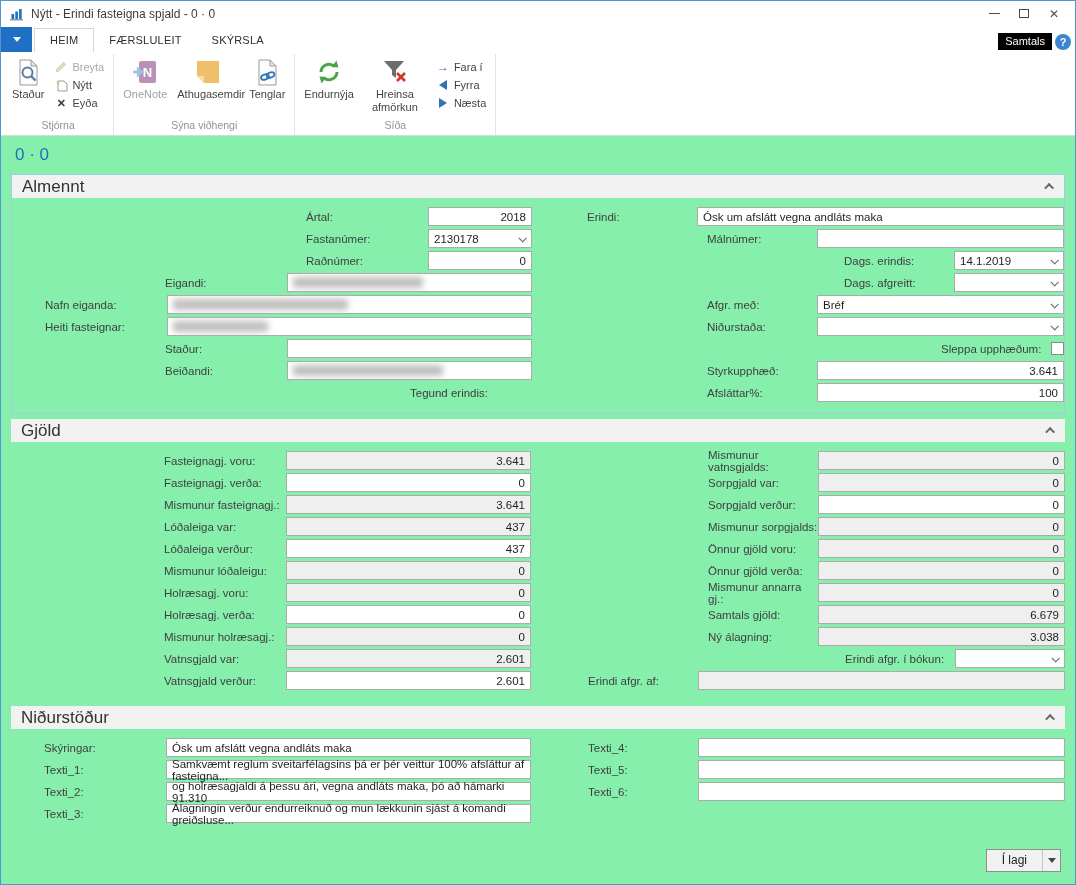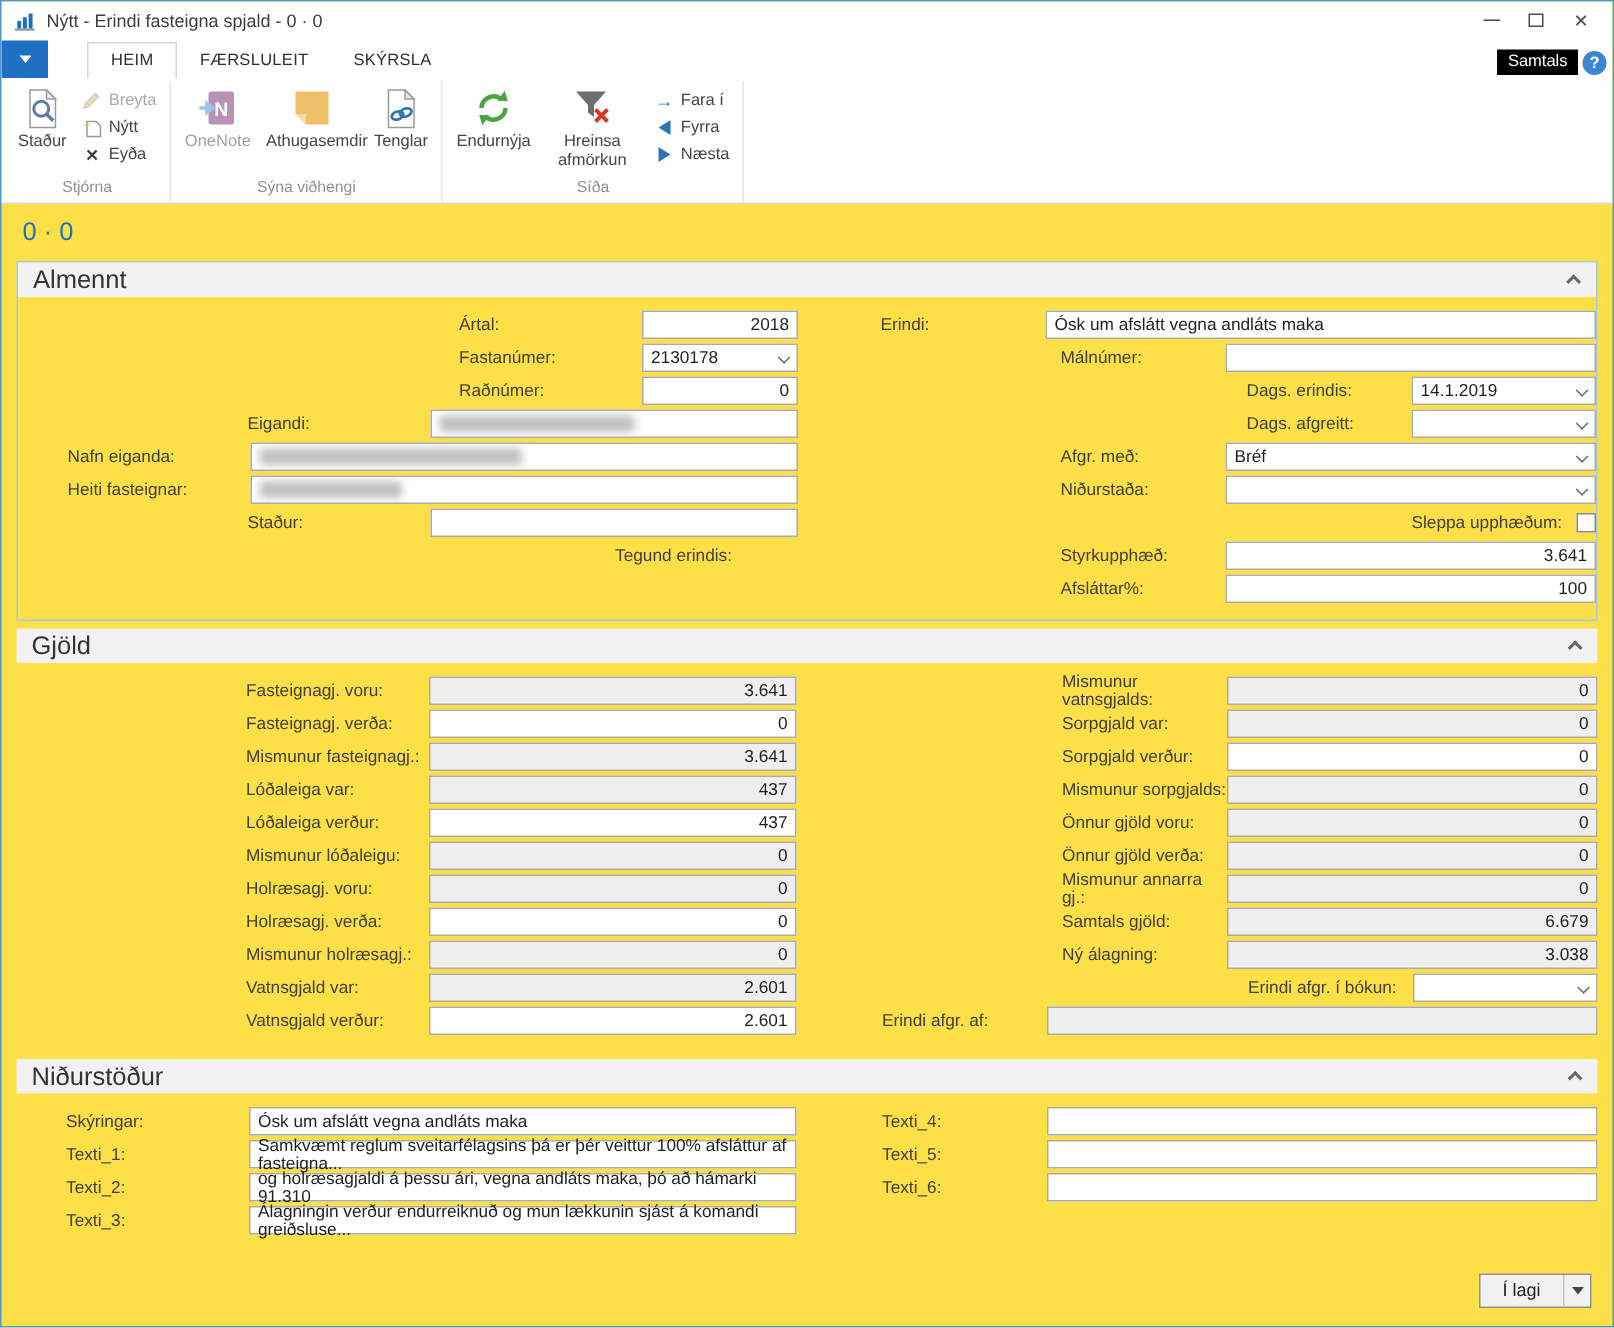--- a/index.html
+++ b/index.html
@@ -1,36 +1,36 @@
 <!DOCTYPE html>
 <html><head>
 <meta charset="utf-8">
 <style>
   * { margin:0; padding:0; box-sizing:border-box; }
   html,body { background:#e8e8e8; font-family:"Liberation Sans", sans-serif; }
   .window {
-    width:1076px; height:885px; background:#fde047; position:relative;
+    width:1076px; height:885px; background:#86efac; position:relative;
     border:1px solid #4e95d2; overflow:hidden;
   }
   
   .titlebar { height:25px; display:flex; align-items:center; padding:0 6px; background:#fff; }
   .app-icon { width:16px; height:16px; margin:0 6px 0 2px; display:flex; align-items:flex-end; }
   .title-text { font-size:12px; color:#3c3c3c; }
   .win-controls { margin-left:auto; display:flex; }
   .wc { width:30px; height:21px; display:flex; align-items:center; justify-content:center; cursor:default; }
   .wc-min { width:11px; height:1px; background:#4a4a4a; display:block; }
   .wc-max { width:10px; height:9px; border:1px solid #4a4a4a; display:block; }
   .wc-close { font-size:12px; color:#4a4a4a; line-height:1; }
   
   .tabrow { height:26px; display:flex; align-items:flex-end; background:#fff; position:relative; }
   .app-menu-button { width:31px; height:25px; background:#1f6fc4; display:flex; align-items:center; justify-content:center; }
   .caret-down { width:0; height:0; border-left:4px solid transparent; border-right:4px solid transparent; border-top:5px solid #fff; }
   .caret-down.dark { border-top-color:#444; }
   .tab { font-size:11px; color:#2e2e2e; padding:5px 15px 6px; letter-spacing:.2px; }
-  .tab.active { background:#fff; border:1px solid #d6d6d6; border-bottom:none; margin-left:26px; }
+  .tab.active { background:#fff; border:1px solid #d6d6d6; border-bottom:none; margin-left:2px; }
   .tab-right { margin-left:auto; display:flex; align-items:center; gap:3px; padding-right:4px; padding-bottom:2px; }
   .badge { background:#000; color:#fff; font-size:11px; padding:2px 7px 3px; }
   .help-circle { width:16px; height:16px; border-radius:50%; background:#3a87cf; color:#fff; font-size:11px; font-weight:bold; display:flex; align-items:center; justify-content:center; }
   
   .ribbon { height:84px; display:flex; align-items:stretch; background:#fff; border-bottom:1px solid #d9d9d9; padding:2px 2px 0; }
   .rgroup { display:flex; flex-direction:column; padding:0 4px; border-right:1px solid #e4e4e4; }
   .rbuttons { flex:1; display:flex; align-items:flex-start; }
   .rgroup-label { text-align:center; font-size:10.5px; color:#919191; padding:1px 0 4px; }
   .rbtn { cursor:default; }
   .rbtn.large { display:flex; flex-direction:column; align-items:center; padding:4px 5px 0; }
@@ -61,21 +61,21 @@
   .col.right { flex:1; padding-left:8px; }
   .row { display:flex; align-items:center; height:19px; margin-bottom:3px; }
   .flabel { font-size:11.5px; color:#404040; flex-shrink:0; }
   .col.left  .flabel { width:122px; }
   .col.right .flabel { width:110px; }
   .fbox { height:19px; border:1px solid #ababab; background:#fff; display:flex; align-items:center; padding:0 5px; font-size:11.5px; color:#1e1e1e; position:relative; }
   .fbox.dis { background:#efefef; }
   .fbox.num .fval { margin-left:auto; }
   .fbox.combo { padding-right:18px; }
   .combo-arrow { position:absolute; right:6px; top:6px; width:6px; height:6px; border-right:1.5px solid #666; border-bottom:1.5px solid #666; transform:rotate(45deg) translateY(-1px); }
-  .w125{width:104px} .w127{width:123px} .w245{width:245px} .w247{width:247px} .w365{width:365px} .w367{width:367px}
+  .w125{width:104px} .w127{width:110px} .w245{width:245px} .w247{width:247px} .w365{width:365px} .w367{width:367px}
   .redact { height:11px; background:#bfbfbf; border-radius:2px; filter:blur(3px); }
   .cb { width:13px; height:13px; border:1px solid #8a8a8a; background:#fff; }
   
   .ok-split { position:absolute; bottom:12px; right:14px; display:flex; border:1px solid #8f8f8f; background:#f1f1f1; }
   .ok-main { padding:3px 15px 4px; font-size:12px; color:#222; }
   .ok-caret { width:18px; border-left:1px solid #c6c6c6; display:flex; align-items:center; justify-content:center; }
   svg { display:block; }
 </style>
 </head>
 <body>
@@ -294,20 +294,26 @@
                 <span class="redact" style="width:95px"></span>
               </div>
           </div>
           <div class="row">
             <span class="flabel">Staður:</span>
             <div class="fbox w245">
                 <span class="fval"></span>
               </div>
           </div>
           <div class="row">
+            <span class="flabel">Beiðandi:</span>
+            <div class="fbox w245">
+                <span class="redact" style="width:150px"></span>
+              </div>
+          </div>
+          <div class="row">
             <span class="flabel">Tegund erindis:</span>
           </div>
         </div>
         <div class="col right">
           <div class="row">
             <span class="flabel">Erindi:</span>
             <div class="fbox w367">
                 <span class="fval">Ósk um afslátt vegna andláts maka</span>
               </div>
           </div>

